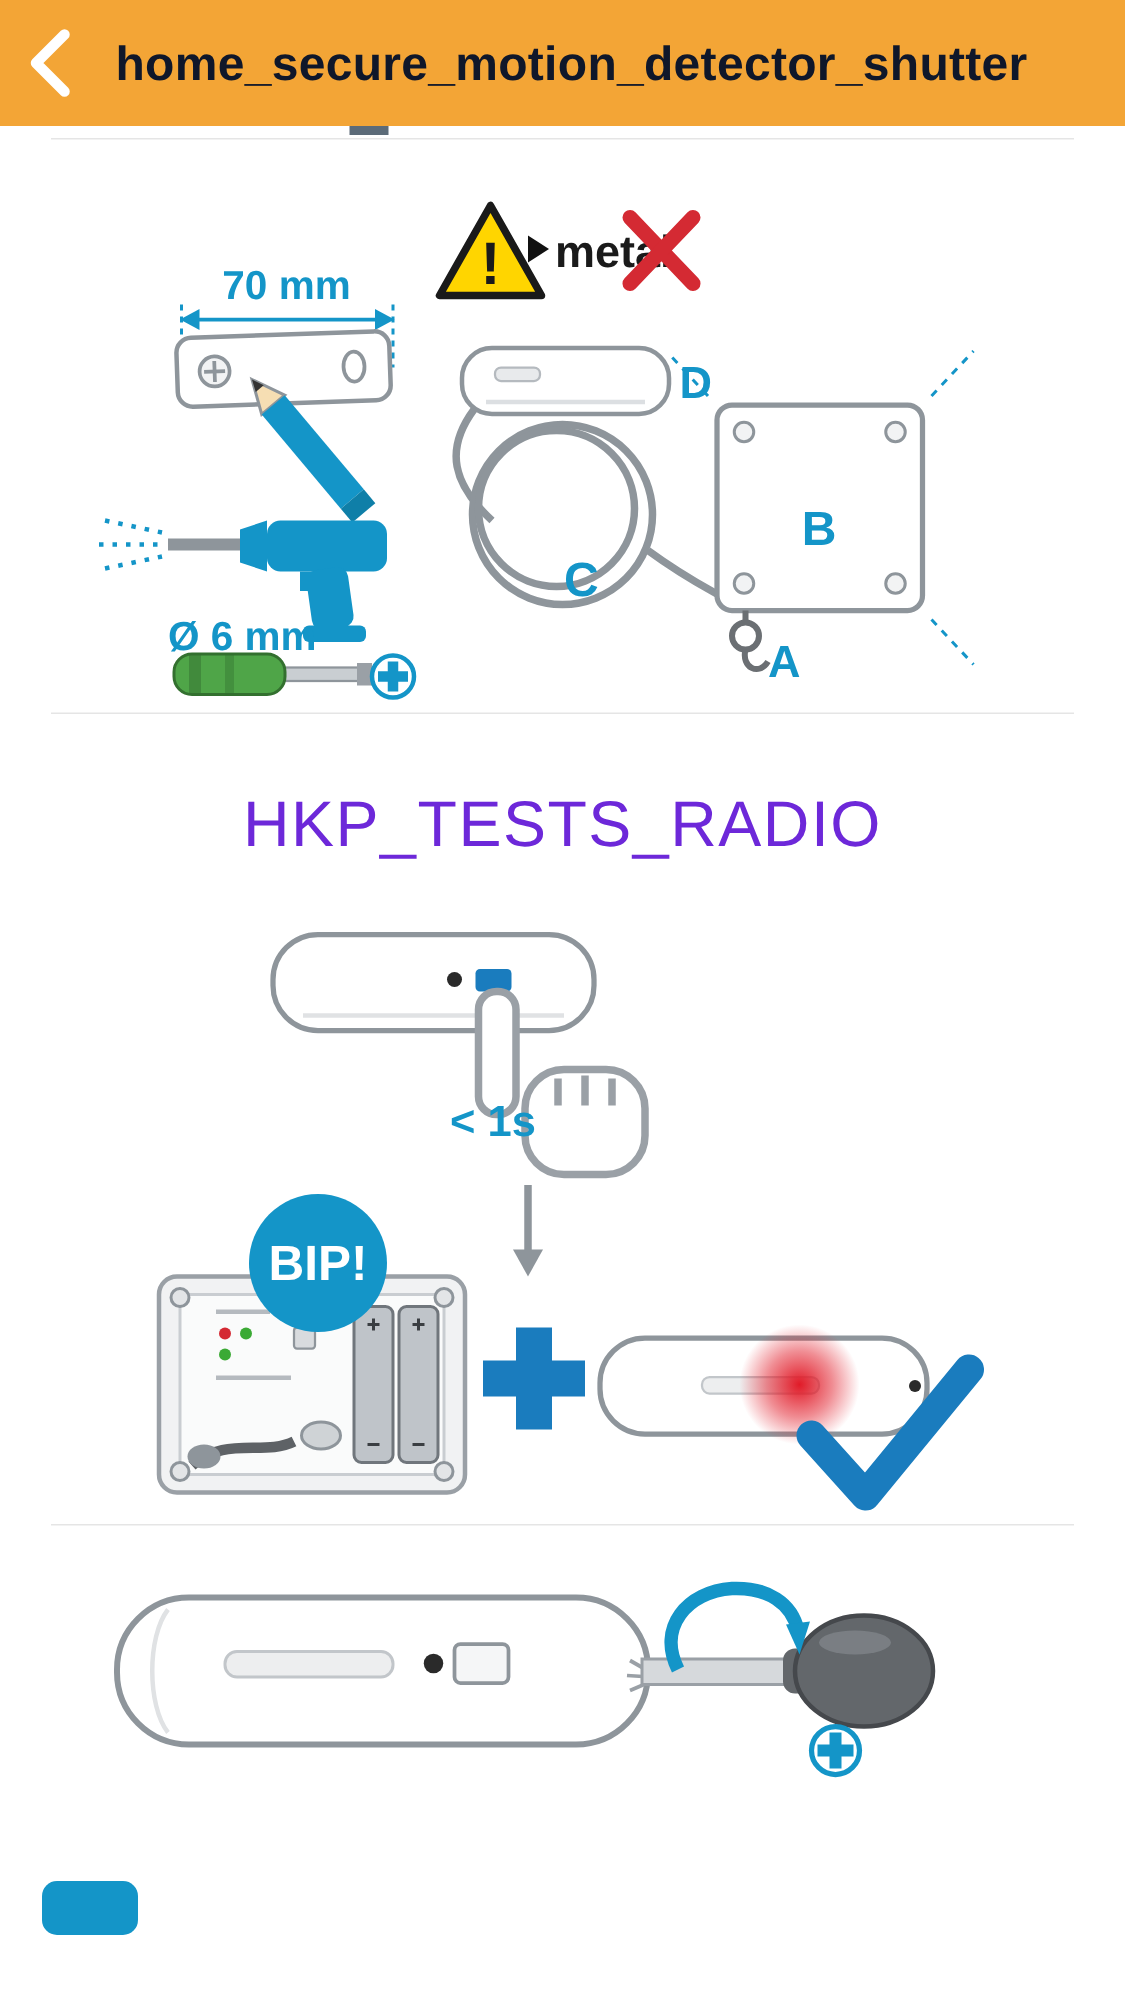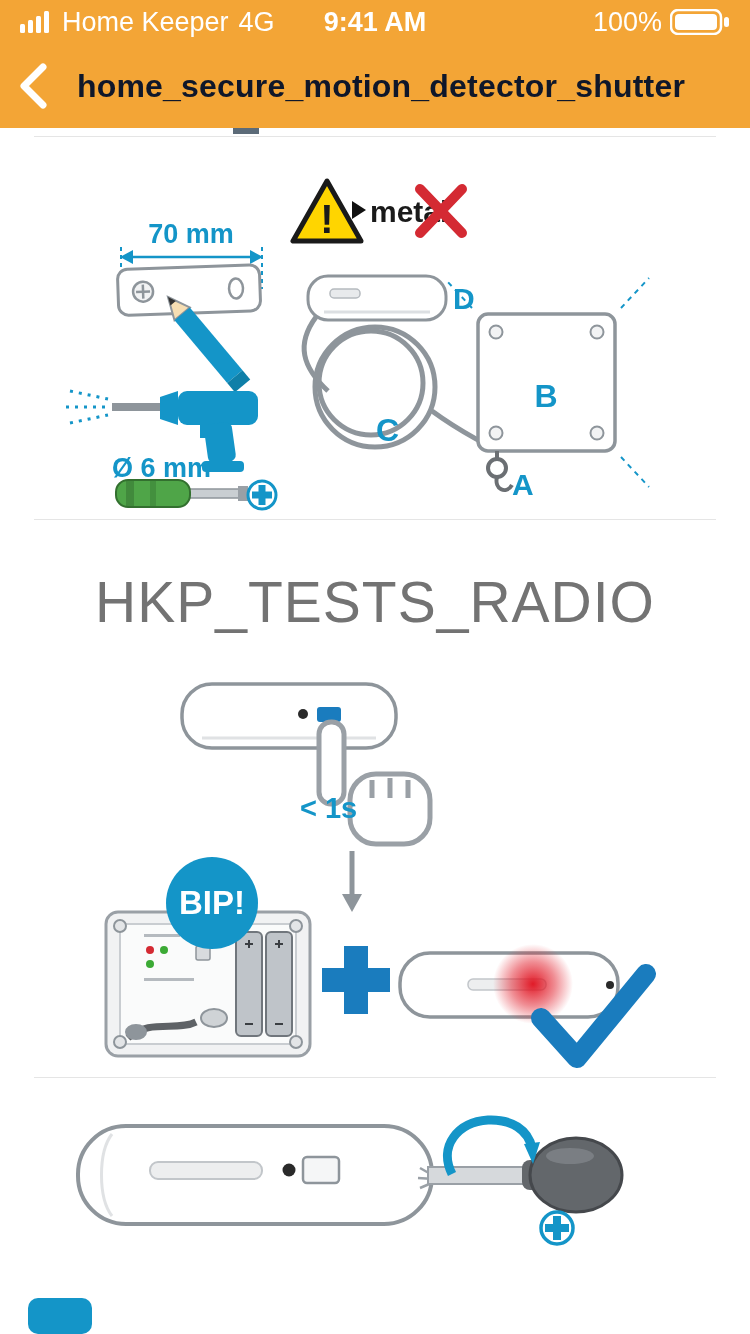--- a/index.html
+++ b/index.html
@@ -22,59 +22,38 @@
   .back-button { position:absolute; left:14px; top:18px; width:38px; height:48px; cursor:pointer; }
   .nav-title { width:100%; text-align:center; color:#0f172a; font-size:32px; font-weight:700; letter-spacing:.2px;padding-left:12px; }
 
   
   .content { position:relative; height:1206px; overflow:hidden; background:#fff; }
   .divider { height:1px; background:#E5E5E5; margin:0 34px; }
   .d-top { margin-top:8px; }
   .d2 { margin-top:0; }
   .d3 { margin-top:6px; }
   .section-heading {
-    text-align:center; color:#737373; font-weight:400;
-    font-size:57px; letter-spacing:1px; line-height:1.15;
+    text-align:center; color:#6d28d9; font-weight:400;
+    font-size:43px; letter-spacing:1px; line-height:1.15;
   }
   #tests-heading { margin-top:50px; }
   #fermeture-heading { margin-top:48px; }
   #install-svg { display:block; margin-top:2px; }
   #tests-svg { display:block; margin-top:30px; }
   #fermeture-svg { display:block; margin-top:32px; }
 
   svg text { font-family:"Liberation Sans", sans-serif; }
   .peek-underscore { position:absolute; top:0; left:233px; width:26px; height:6px; background:#5C6B78; }
   .peek-blue { position:absolute; left:28px; top:1170px; width:64px; height:36px; background:#1495C8; border-radius:10px; }
 </style>
 </head>
 <body>
 
 <div class="screen">
 
-  <div class="status-bar">
-    <div class="status-left">
-      <svg width="32" height="24" viewBox="0 0 32 24">
-        <rect x="0" y="14" width="5" height="9" rx="1.5" fill="#fff"></rect>
-        <rect x="8" y="10" width="5" height="13" rx="1.5" fill="#fff"></rect>
-        <rect x="16" y="6" width="5" height="17" rx="1.5" fill="#fff"></rect>
-        <rect x="24" y="1" width="5" height="22" rx="1.5" fill="#fff"></rect>
-      </svg>
-      <span>Home Keeper</span>
-      <span>4G</span>
-    </div>
-    <div class="status-time">9:41 AM</div>
-    <div class="status-right">
-      <span>100%</span>
-      <svg width="60" height="26" viewBox="0 0 60 26">
-        <rect x="1" y="1" width="50" height="24" rx="7" fill="none" stroke="#fff" stroke-width="2.5"></rect>
-        <rect x="5" y="5" width="42" height="16" rx="4" fill="#fff"></rect>
-        <rect x="54" y="8" width="5" height="10" rx="2.5" fill="#fff"></rect>
-      </svg>
-    </div>
-  </div>
 
   <div class="nav-bar">
     <svg class="back-button" viewBox="0 0 38 48">
       <polyline points="29,5 10,24 29,43" fill="none" stroke="#fff" stroke-width="7" stroke-linecap="round" stroke-linejoin="round"></polyline>
     </svg>
     <div class="nav-title">home_secure_motion_detector_shutter</div>
   </div>
 
   <div class="content">
     <div class="peek-underscore"></div>

